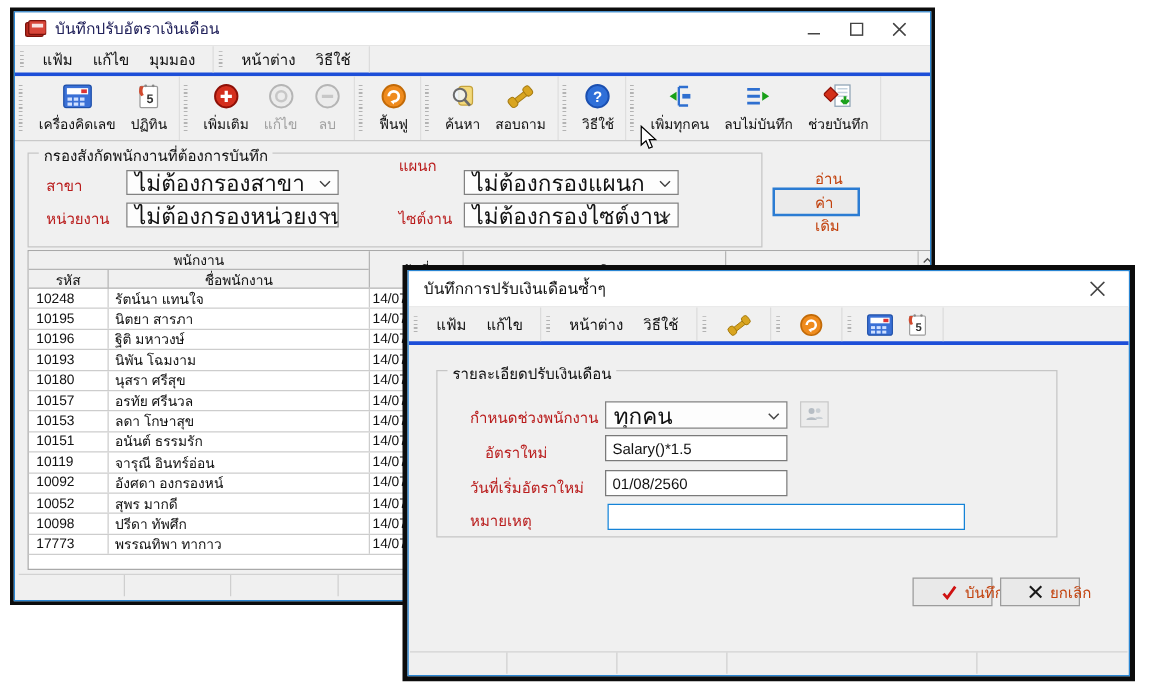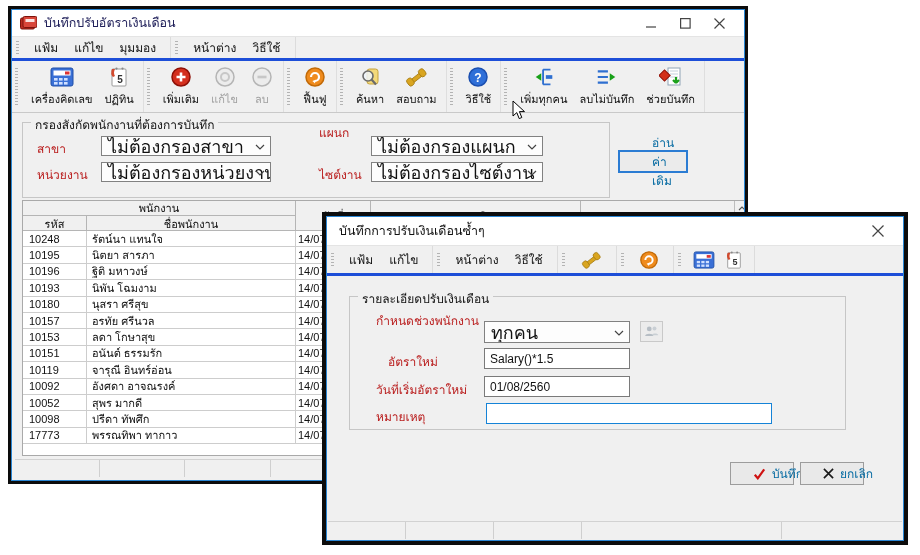--- a/index.html
+++ b/index.html
@@ -24,21 +24,21 @@
   .tb-btn .ic{width:24px;height:22px;display:flex;align-items:center;justify-content:center;}
   .tb-btn.disabled{color:#a0a0a0;}
   
   .groupbox{position:absolute;border:1px solid #c6c6c6;}
   .gb-legend{position:absolute;top:-8px;left:8px;background:#f0f0f0;padding:0 4px;font-size:12px;color:#111;white-space:nowrap;}
   .flabel{position:absolute;font-size:12px;color:#b91c1c;white-space:nowrap;}
   .combo{position:absolute;height:20px;background:#fdfdfd;border:1px solid #818181;display:flex;align-items:center;font-size:18px;padding:0 22px 0 6px;color:#111;white-space:nowrap;overflow:hidden;}
   .combo .chev{position:absolute;right:5px;top:7px;}
   .tinput{position:absolute;height:21px;background:#fff;border:1px solid #7a7a7a;font-size:12px;padding:0 5px;color:#111;}
   .tinput.focused{border:1px solid #1583d7;}
-  .btn{position:absolute;background:#e9e9e9;border:1px solid #9c9c9c;font-size:12px;color:#0369a1;display:flex;align-items:center;justify-content:center;gap:6px;padding-left:32px;}
+  .btn{position:absolute;background:#e9e9e9;border:1px solid #9c9c9c;font-size:12px;color:#c2410c;display:flex;align-items:center;justify-content:center;gap:6px;padding-left:32px;}
   .btn.focus-ring{border:2px solid #2b7cd3;background:#ebebeb;}
   
   .tblwrap{position:absolute;left:10px;top:190px;width:727px;height:256px;background:#fff;border:1px solid #a9a9a9;font-size:11px;color:#111;}
   .thdr{display:flex;height:30px;background:#f0f0f0;border-bottom:1px solid #b5b5b5;}
   .th-emp{width:273px;display:flex;flex-direction:column;border-right:1px solid #b5b5b5;}
   .th-emp-top{height:15px;display:flex;align-items:center;justify-content:center;border-bottom:1px solid #b5b5b5;font-family:Liberation Serif, serif;}
   .th-emp-bot{height:15px;display:flex;}
   .th-code{width:64px;display:flex;align-items:center;justify-content:center;border-right:1px solid #b5b5b5;}
   .th-name{flex:1;display:flex;align-items:center;justify-content:center;}
   .th-cell{display:flex;align-items:center;justify-content:center;border-right:1px solid #b5b5b5;}
@@ -370,21 +370,21 @@
           </div>
           <div class="trow">
             <div class="c c-code">10119</div>
             <div class="c c-name">จารุณี  อินทร์อ่อน</div>
             <div class="c c-date">14/07</div>
             <div class="c c-amt"></div>
             <div class="c c-note"></div>
           </div>
           <div class="trow">
             <div class="c c-code">10092</div>
-            <div class="c c-name">อังศดา  อาจณรงค์</div>
+            <div class="c c-name">อังศดา  องกรองหน์</div>
             <div class="c c-date">14/07</div>
             <div class="c c-amt"></div>
             <div class="c c-note"></div>
           </div>
           <div class="trow">
             <div class="c c-code">10052</div>
             <div class="c c-name">สุพร  มากดี</div>
             <div class="c c-date">14/07</div>
             <div class="c c-amt"></div>
             <div class="c c-note"></div>
@@ -492,21 +492,21 @@
                 <circle cx="7.5" cy="2.6" r="1.1" fill="#888"></circle>
                 <circle cx="13.5" cy="2.6" r="1.1" fill="#888"></circle>
                 <text x="11" y="16.5" font-size="10" text-anchor="middle" fill="#333" font-weight="bold">5</text>
               </svg></span></span>
       </div>
     </div>
 
     <div class="groupbox" style="left:22px;top:79px;width:497px;height:134px;">
       <span class="gb-legend">รายละเอียดปรับเงินเดือน</span>
 
-      <span class="flabel" style="left:26px;top:14px;">กำหนดช่วงพนักงาน</span>
+      <span class="flabel" style="left:26px;top:27px;">กำหนดช่วงพนักงาน</span>
       <div class="combo" style="left:134px;top:24px;width:146px;height:22px;">
         <span>ทุกคน</span>
         <span class="chev" style="top:8px;">
             <svg width="10" height="6" viewBox="0 0 10 6">
               <path d="M1 1 L5 5 L9 1" stroke="#444" fill="none" stroke-width="1.2"></path>
             </svg>
           </span>
       </div>
       <span style="position:absolute;left:290px;top:24px;width:23px;height:21px;background:#ececec;border:1px solid #c9c9c9;display:flex;align-items:center;justify-content:center;">
           <span>

